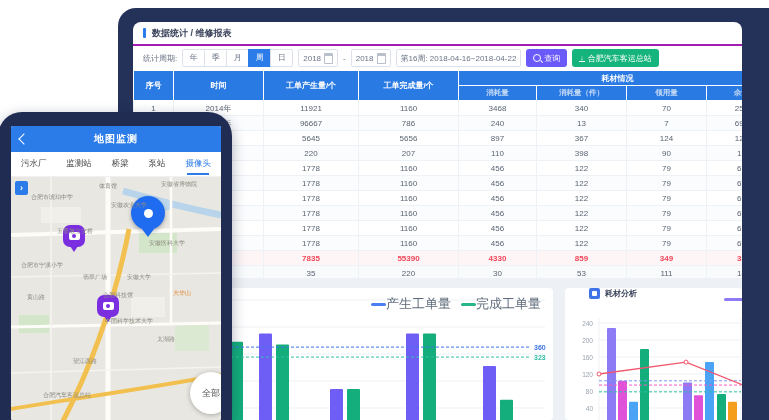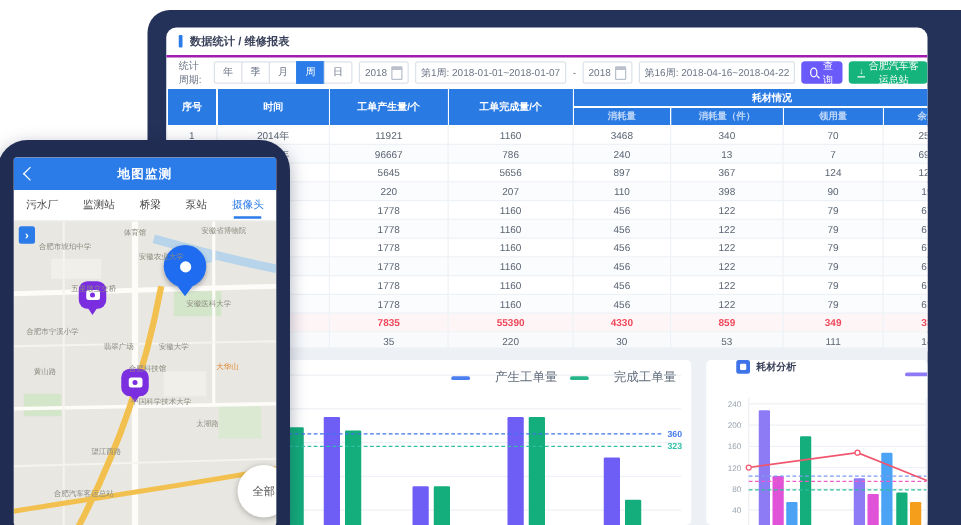--- a/index.html
+++ b/index.html
@@ -40,21 +40,21 @@
   tbody td{color:#5a6472;border:1px solid #eef1f5;background:#fff}
   tbody tr:nth-child(even) td{background:#fbfcfe}
   tbody tr.row-total td{color:#f0465a;background:#fdf5f6;font-weight:bold}
   tbody tr.row-avg td{color:#5a6472;background:#f8fafc;font-weight:normal}
   
   .charts-band{position:absolute;left:0;top:256px;width:609px;height:142px;background:#edf0f4}
   .panel{position:absolute;top:10px;background:#fff;border-radius:4px;overflow:hidden;height:132px}
   .panel-left{left:2px;width:418px}
   .panel-right{left:432px;width:177px}
   .legend{position:absolute;right:12px;top:7px;display:flex;gap:10px;align-items:center;z-index:3}
-  .legend-item{display:flex;align-items:center;gap:20px;font-size:10px;color:#5f6b7a}
+  .legend-item{display:flex;align-items:center;gap:0;font-size:13px;color:#5f6b7a}
   .legend-line{width:15px;height:3px;border-radius:2px}
   .panel-head{position:absolute;left:16px;top:0;right:0;height:22px;display:flex;align-items:flex-start;gap:5px;padding-left:8px;z-index:3}
   .head-ico{width:11px;height:11px;background:#3f74e8;border-radius:2px;display:flex;align-items:center;justify-content:center}
   .head-ico i{display:block;width:5px;height:5px;background:#fff;border-radius:1px}
   .panel-title{font-size:8px;font-weight:bold;color:#39425a}
   .legend-cut{position:absolute;right:-6px;top:10px;width:24px;height:3px;border-radius:2px;background:#8d7bf5}
   svg.chart{position:absolute;left:0;top:0}
   
   .phone{position:absolute;left:-2px;top:112px;width:234px;height:308px;background:#202c52;
        border-radius:24px 24px 0 0;z-index:10;box-shadow:0 4px 14px rgba(20,30,60,.35)}
@@ -101,23 +101,20 @@
     <span class="seg" id="period-seg">
         <span class="seg-btn">年</span>
         <span class="seg-btn">季</span>
         <span class="seg-btn">月</span>
         <span class="seg-btn active">周</span>
         <span class="seg-btn">日</span>
       </span>
     <span class="ctl">
       <span>2018</span>
         <span class="cal"></span>
-    </span>
-    <span class="ctl">
-      <span>第1周: 2018-01-01~2018-01-07</span>
     </span>
     <span>-</span>
     <span class="ctl">
       <span>2018</span>
         <span class="cal"></span>
     </span>
     <span class="ctl">
       <span>第16周: 2018-04-16~2018-04-22</span>
     </span>
     <button class="btn btn-query">

